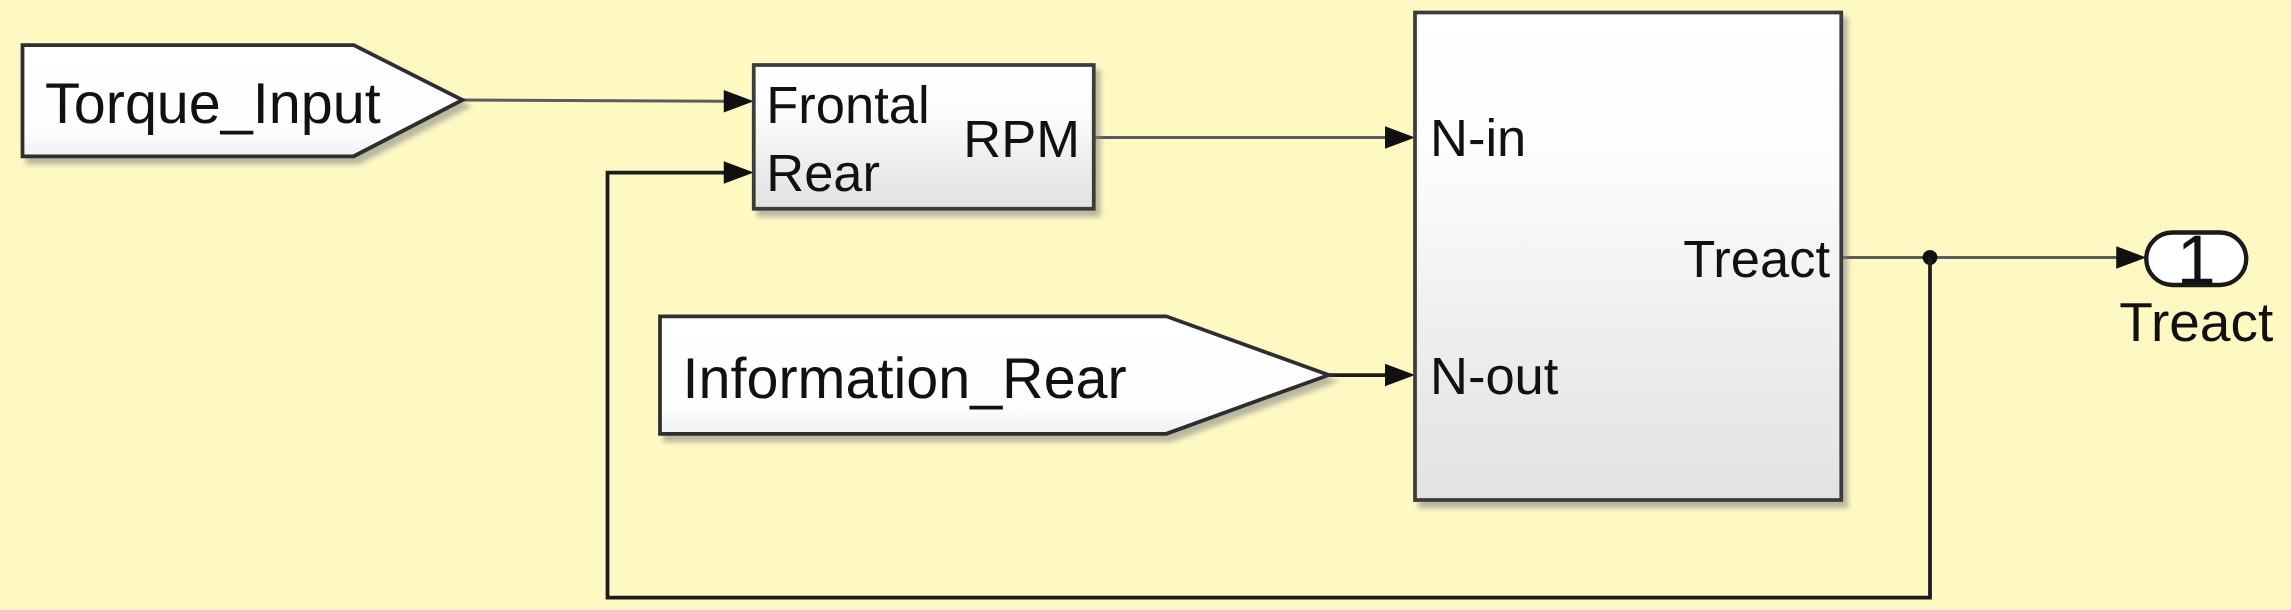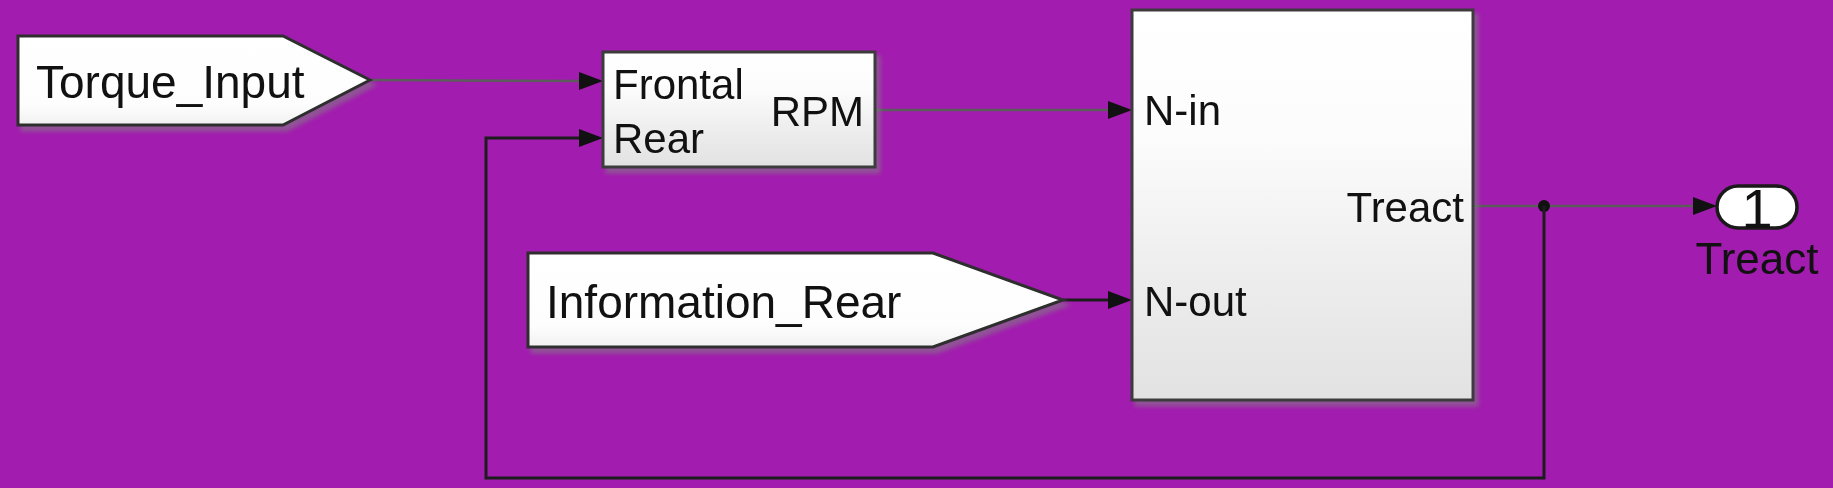--- a/index.html
+++ b/index.html
@@ -4,21 +4,21 @@
 <style>
   html, body {
     margin: 0;
     padding: 0;
     background: #ffffff;
   }
   .canvas-wrap {
     position: relative;
     width: 1833px;
     height: 488px;
-    background: #a21caf;
+    background: #fef9c3;
     overflow: hidden;
   }
   svg text {
     font-family: "Liberation Sans", sans-serif;
     fill: #111111;
   }
   .blk {
     fill: url(#gBlock);
     stroke: #3c3c3c;
     stroke-width: 3;

